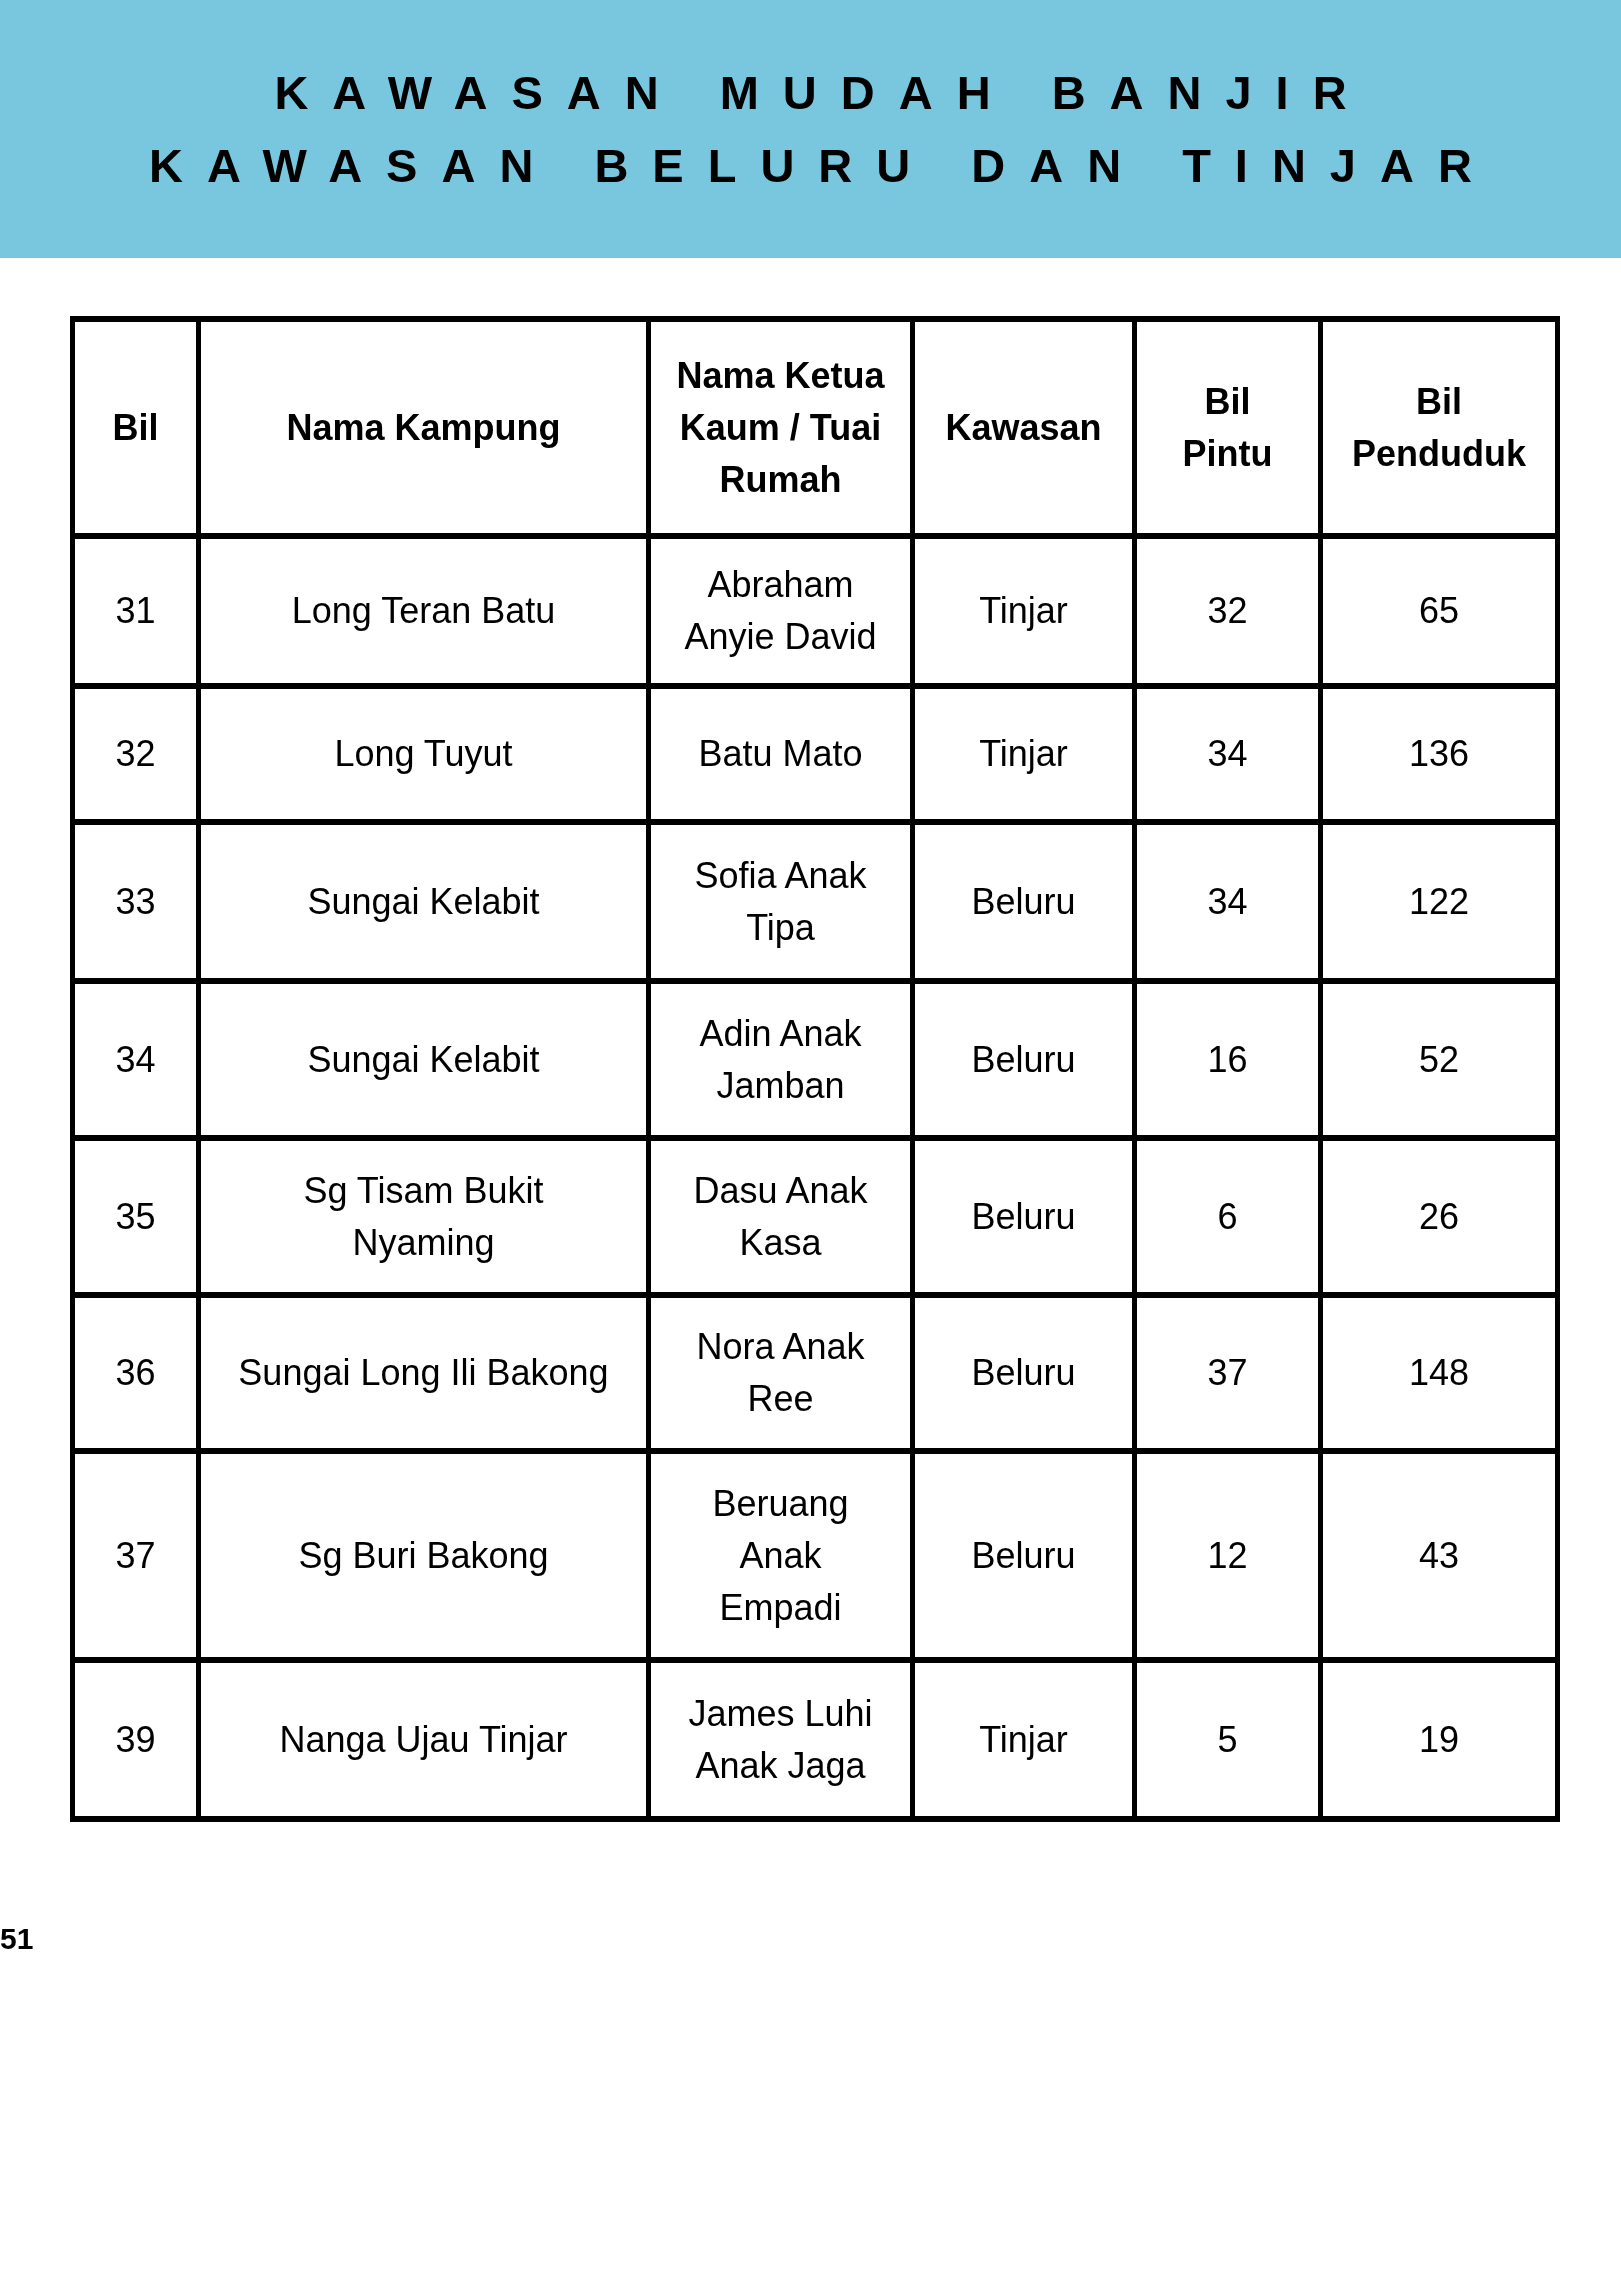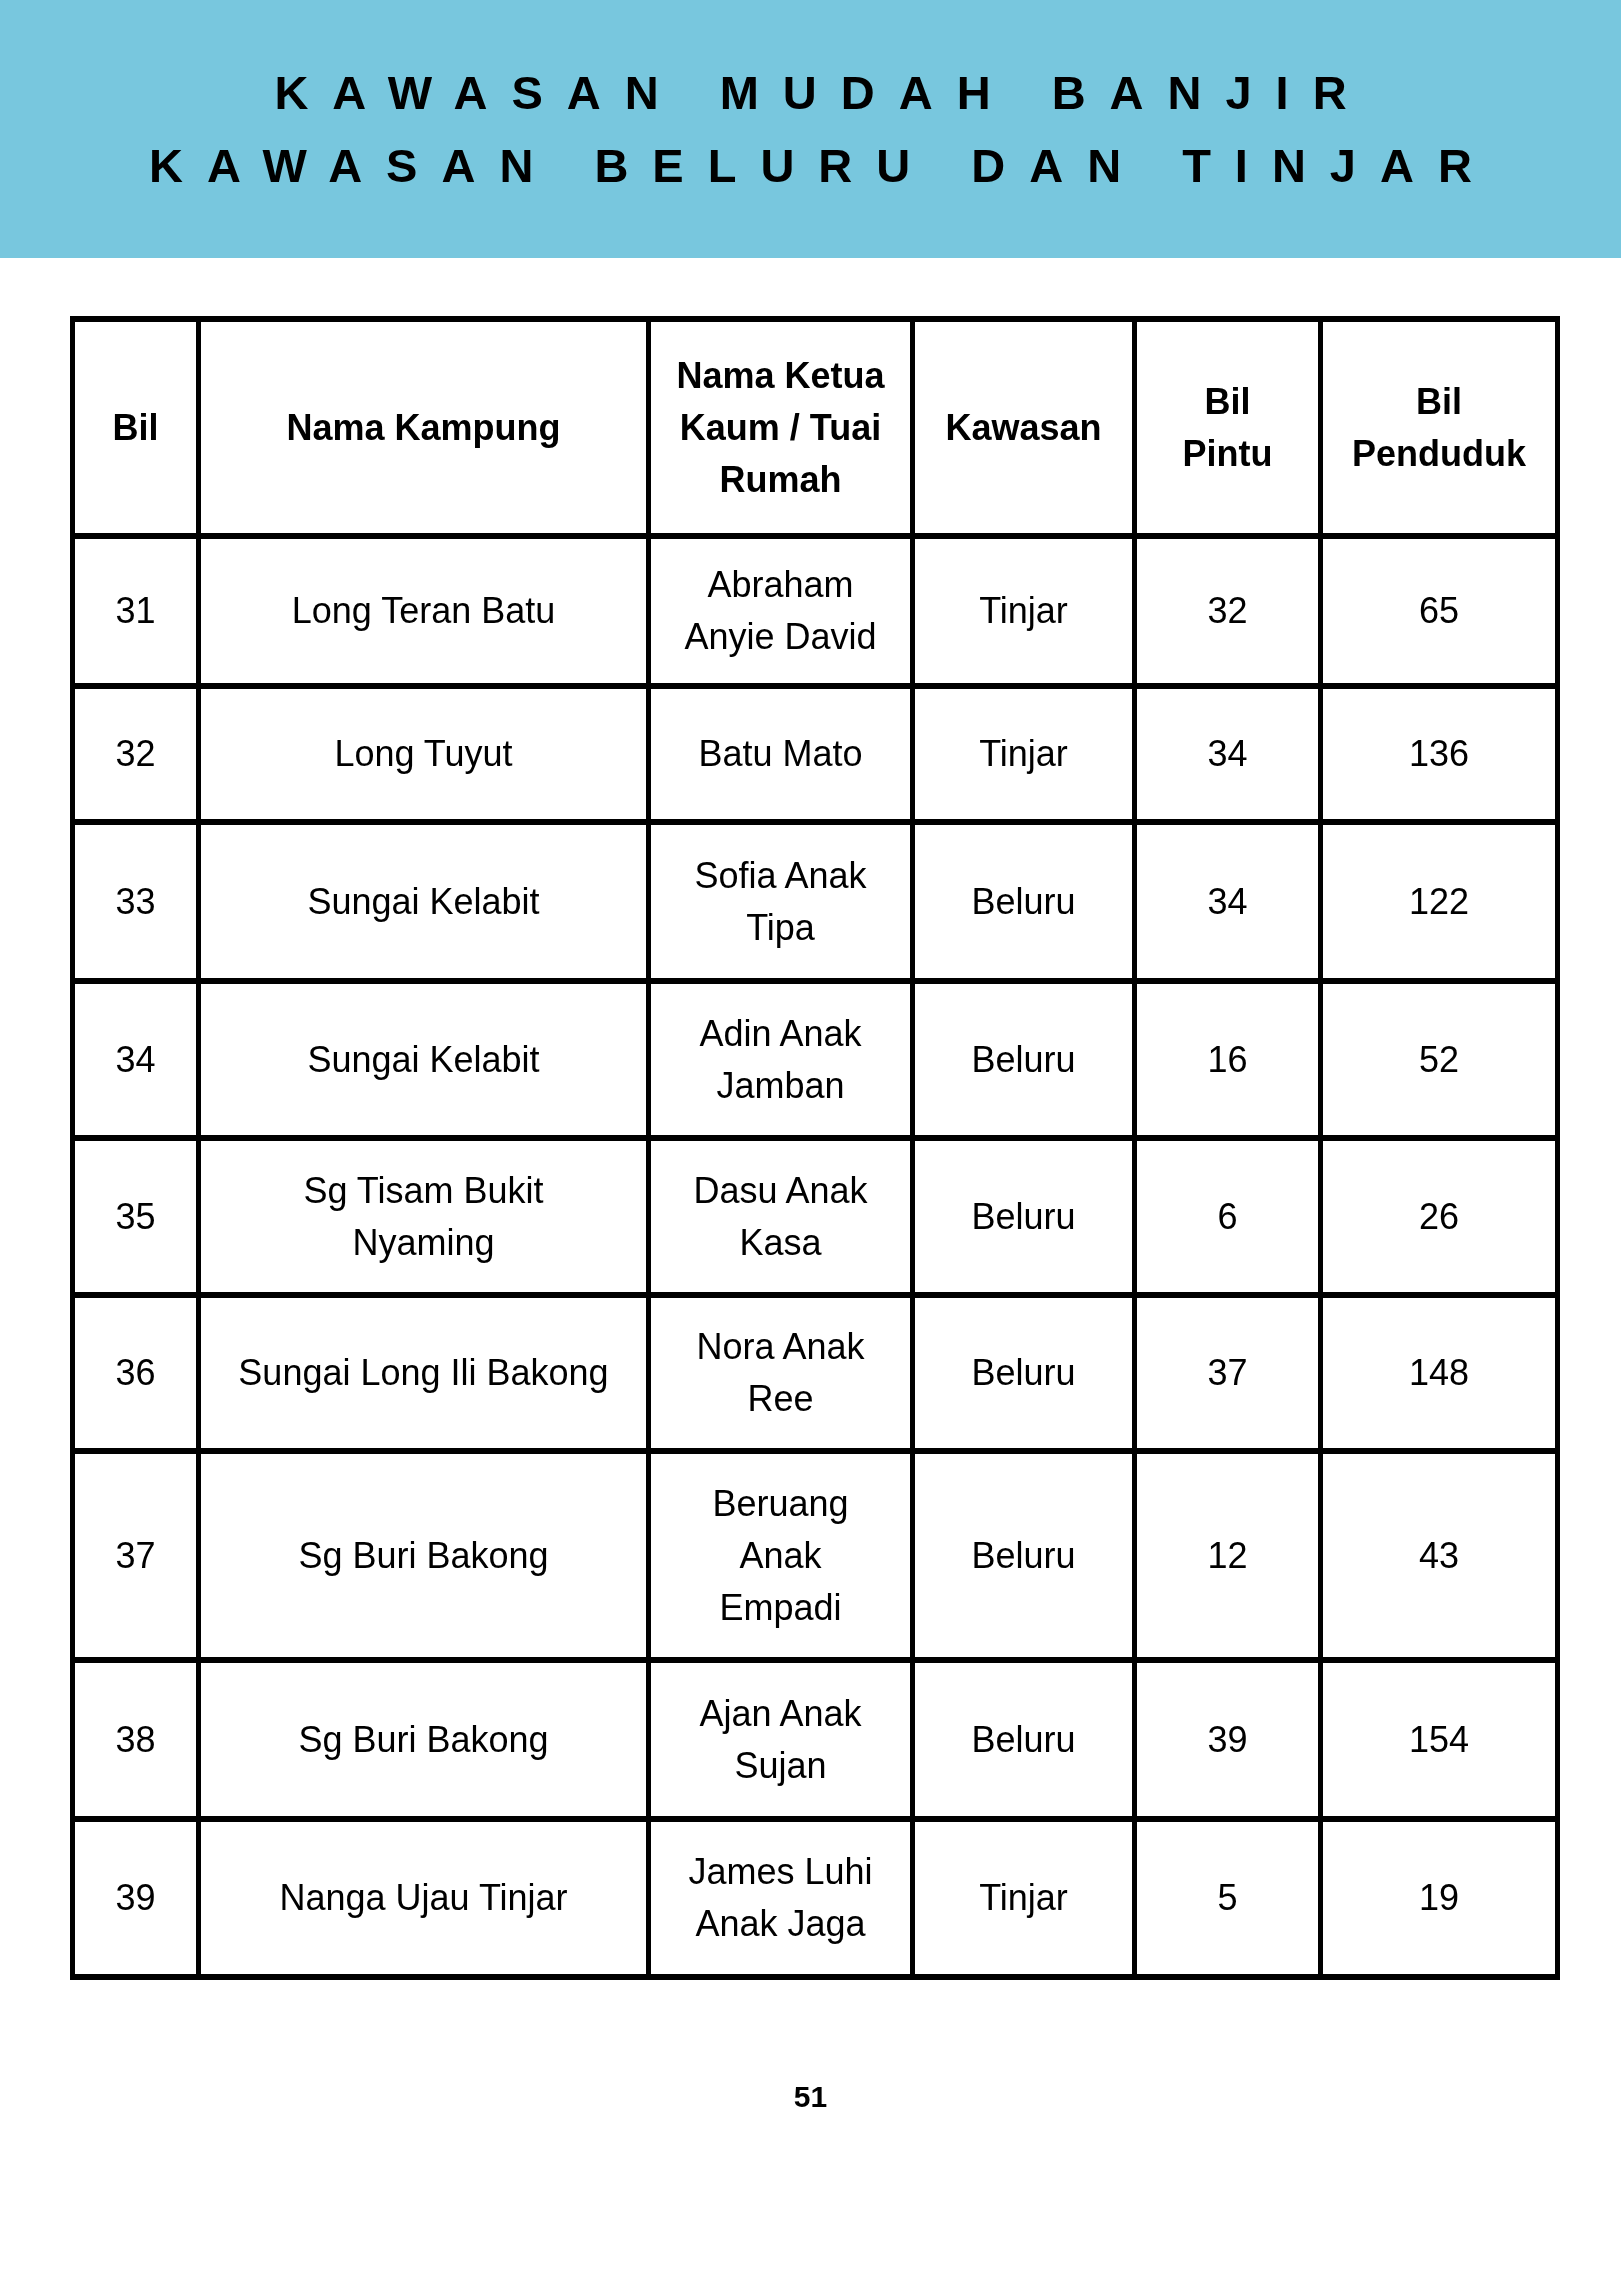--- a/index.html
+++ b/index.html
@@ -59,21 +59,21 @@
   tbody tr:nth-child(3)  { height: 159px; }
   tbody tr:nth-child(4)  { height: 157px; }
   tbody tr:nth-child(5)  { height: 157px; }
   tbody tr:nth-child(6)  { height: 156px; }
   tbody tr:nth-child(7)  { height: 209px; }
   tbody tr:nth-child(8)  { height: 159px; }
   tbody tr:nth-child(9)  { height: 158px; }
   tbody tr:nth-child(10) { height: 159px; }
   .page-number {
     margin-top: 100px;
-    text-align: center;
+    text-align: left;
     font-size: 30px;
     font-weight: bold;
     color: #000000;
   }
 </style>
 </head>
 <body>
 
 <div class="doc">
 
@@ -164,29 +164,20 @@
         <td>37</td>
         <td>Sg Buri Bakong</td>
         <td>Beruang
 Anak
 Empadi</td>
         <td>Beluru</td>
         <td>12</td>
         <td>43</td>
       </tr>
       <tr>
-        <td>38</td>
-        <td>Sg Buri Bakong</td>
-        <td>Ajan Anak
-Sujan</td>
-        <td>Beluru</td>
-        <td>39</td>
-        <td>154</td>
-      </tr>
-      <tr>
         <td>39</td>
         <td>Nanga Ujau Tinjar</td>
         <td>James Luhi
 Anak Jaga</td>
         <td>Tinjar</td>
         <td>5</td>
         <td>19</td>
       </tr>
     </tbody>
   </table>

